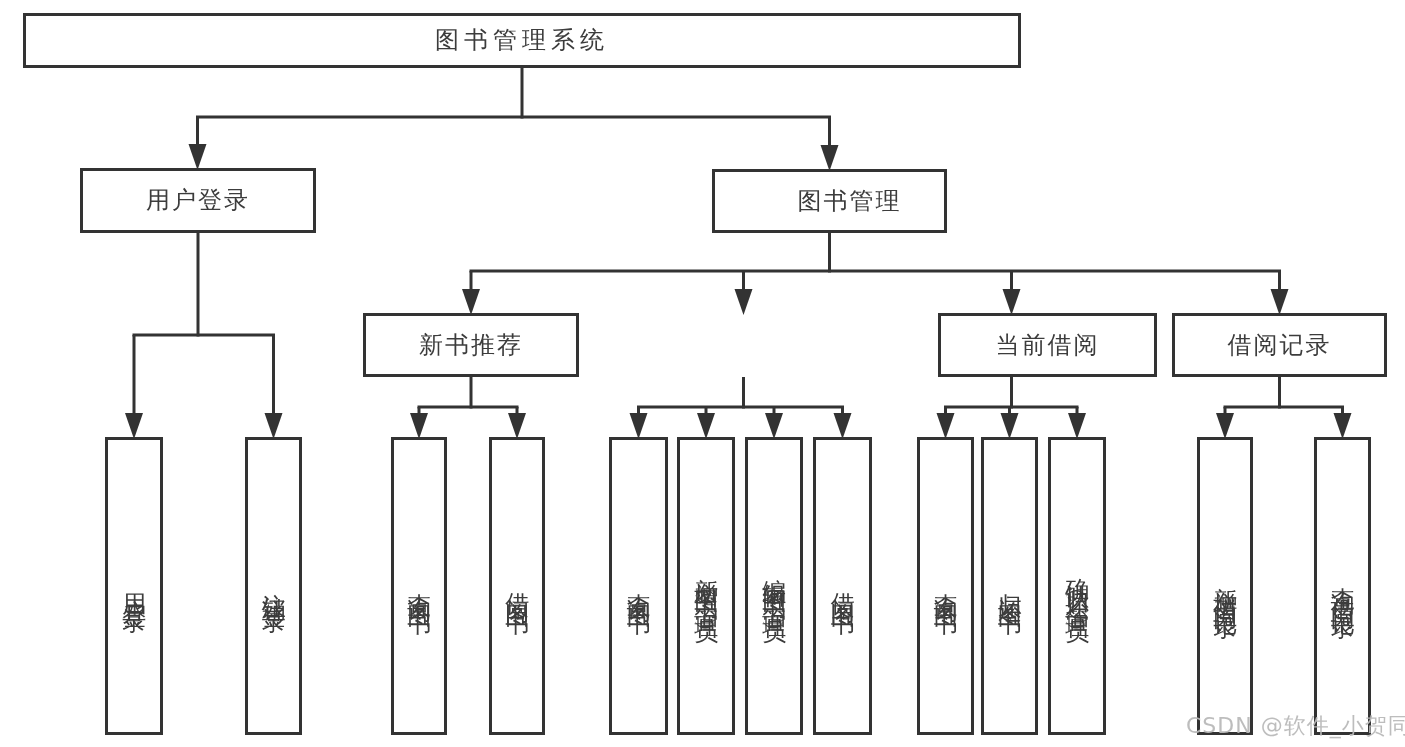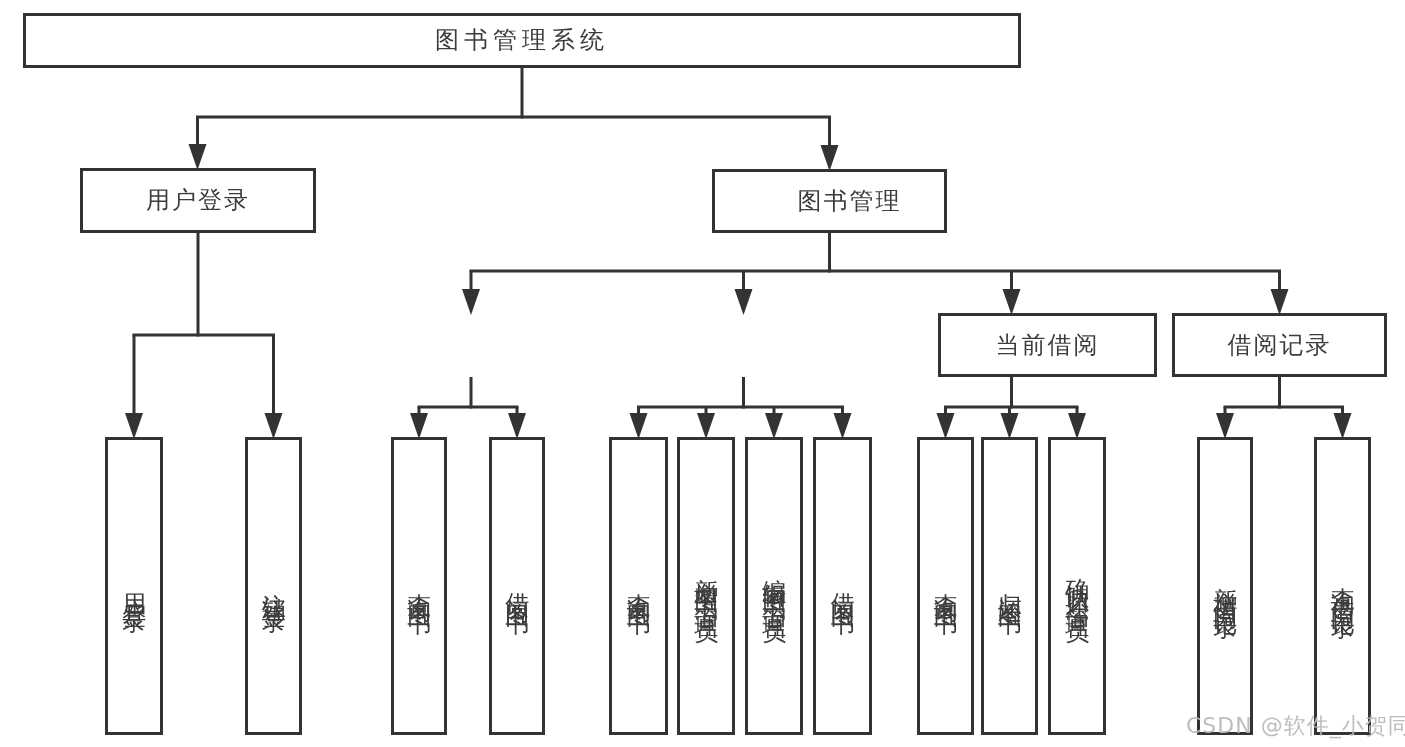--- a/index.html
+++ b/index.html
@@ -120,20 +120,23 @@
     <span>图书管理系统</span>
   </div>
 
   <div class="box" style="left:80px;top:168px;width:236px;height:65px;">
     <span>用户登录</span>
   </div>
   <div class="box" style="left:712px;top:169px;width:235px;height:64px;padding-left:40px;">
     <span>图书管理</span>
   </div>
 
+  <div class="box" style="left:363px;top:313px;width:216px;height:64px;">
+    <span>新书推荐</span>
+  </div>
   <div class="box" style="left:902px;top:313px;width:219px;height:64px;margin-left:36px;">
     <span>当前借阅</span>
   </div>
   <div class="box" style="left:1172px;top:313px;width:215px;height:64px;text-align:center;">
     <span>借阅记录</span>
   </div>
 
   <div class="vbox" style="left:105px;top:437px;width:58px;height:298px;">
     <span>用户登录</span>
   </div>

